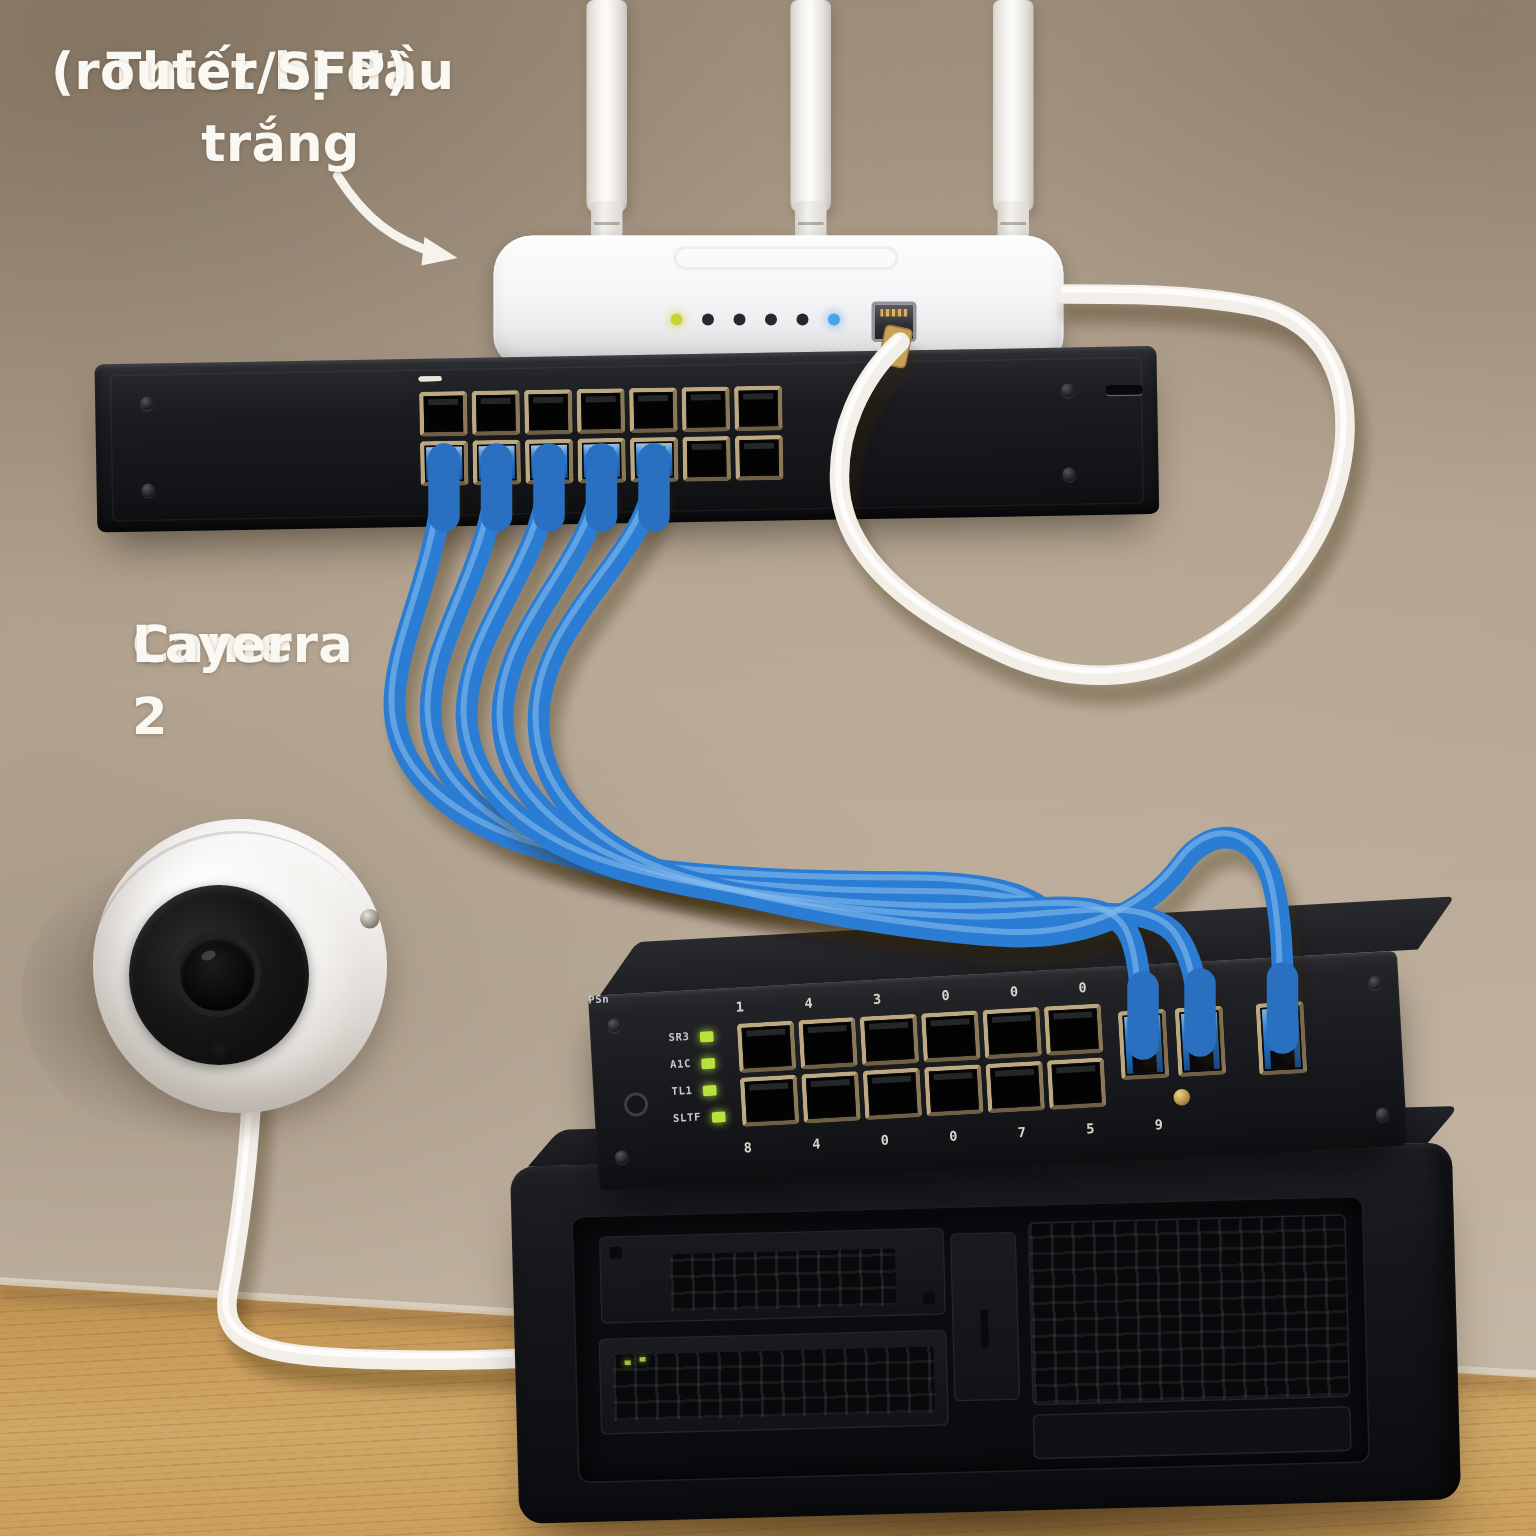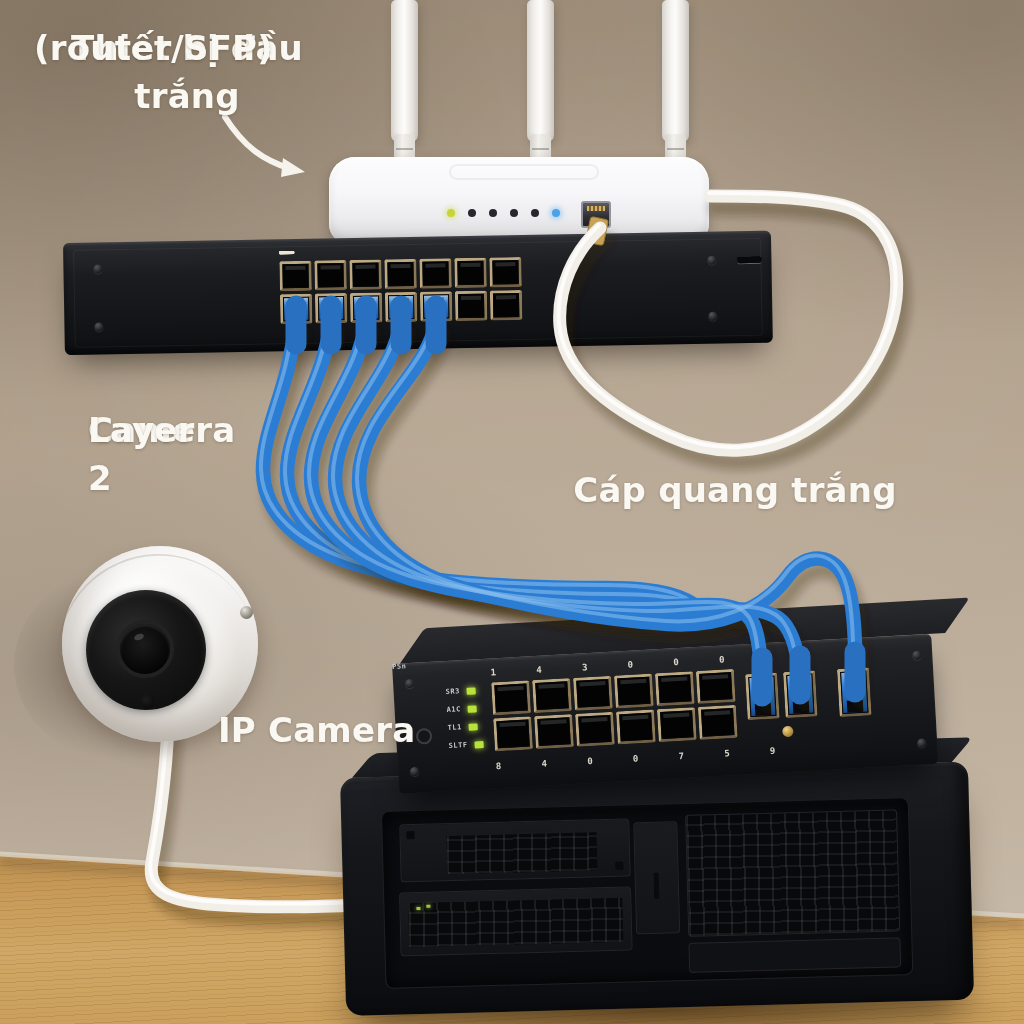--- a/index.html
+++ b/index.html
@@ -415,16 +415,14 @@
   </svg>
 
   <div class="lbl" style="left:34px;top:24px;width:306px;text-align:center">
     <div>Thiết bị đầu trắng</div>
     <div>(router/SFP)</div>
   </div>
   <div class="lbl" style="left:88px;top:406px">
     <div>Camera</div>
     <div>Layer 2</div>
   </div>
-  <div class="lbl" style="left:570px;top:466px;width:330px;text-align:center">Cáp quang trắng</div>
-  <div class="lbl" style="left:218px;top:706px">IP Camera</div>
 
 </div>
 
 </body></html>

